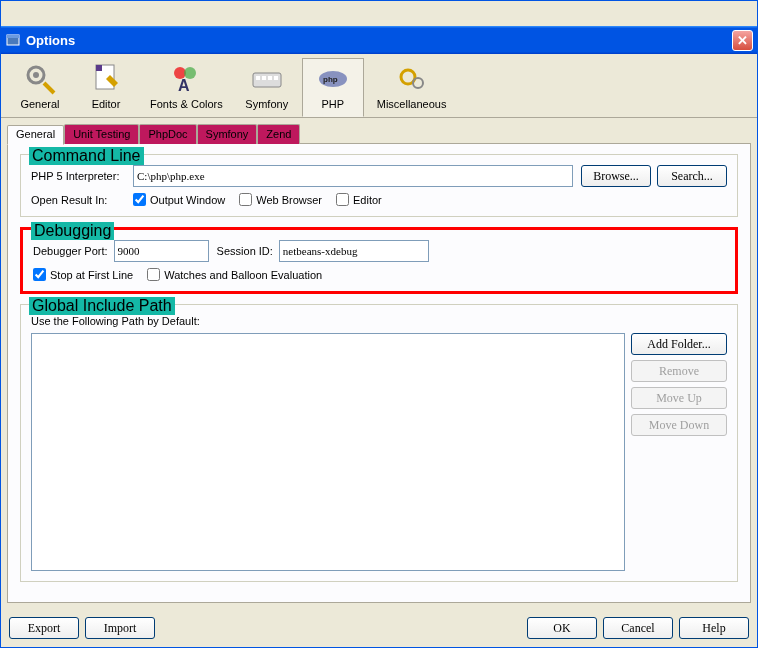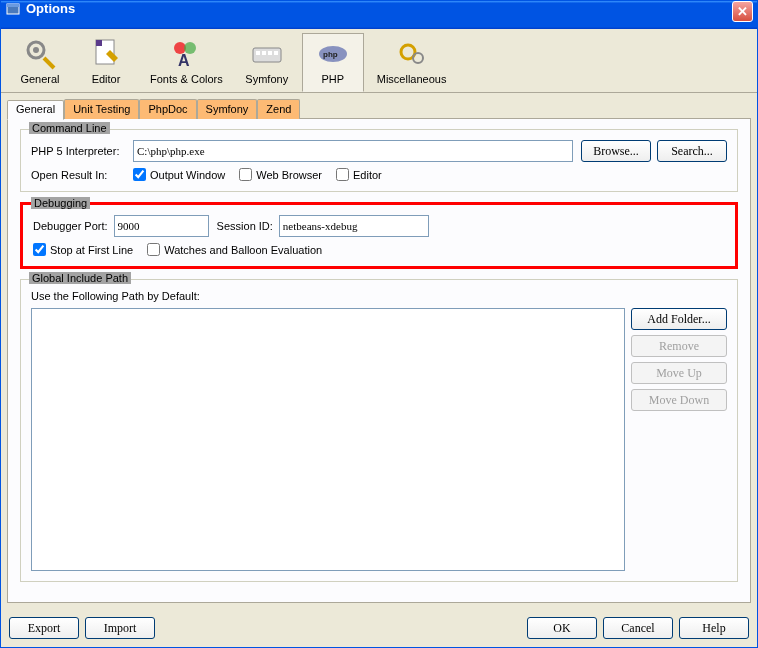--- a/index.html
+++ b/index.html
@@ -1,33 +1,33 @@
 <!DOCTYPE html>
 <html><head>
 <meta charset="utf-8">
 <style>
 * { box-sizing: border-box; }
 body { margin: 0; font-family: Tahoma, sans-serif; font-size: 11px; background: #ece9d8; }
 .window { width: 758px; height: 648px; border: 1px solid #0054e3; background: #ece9d8; display: flex; flex-direction: column; }
-.titlebar { height: 28px; background: linear-gradient(to bottom, #3a95ff 0%, #0054e3 8%, #0054e3 92%, #003cc7 100%); display: flex; align-items: flex-start; padding: 0 4px; color: white; font-weight: bold; font-size: 13px; }
+.titlebar { height: 28px; background: linear-gradient(to bottom, #3a95ff 0%, #0054e3 8%, #0054e3 92%, #003cc7 100%); display: flex; align-items: center; padding: 0 4px; color: white; font-weight: bold; font-size: 13px; margin-top: 25px; }
 .titlebar-icon { width: 16px; height: 16px; margin-right: 5px; display: inline-block; }
 .titlebar-title { flex: 1; }
 .close-btn { width: 21px; height: 21px; background: linear-gradient(to bottom, #f5a4a0, #d64f3f); border: 1px solid #fff; border-radius: 3px; color: white; font-weight: bold; display: flex; align-items: center; justify-content: center; cursor: pointer; font-size: 13px; font-family: Arial; }
 .toolbar { display: flex; padding: 4px 8px 0 8px; background: #ece9d8; border-bottom: 1px solid #aca899; }
 .toolbar-item { display: flex; flex-direction: column; align-items: center; padding: 4px 8px 6px 8px; margin-right: 4px; cursor: pointer; min-width: 62px; border: 1px solid transparent; }
 .toolbar-item.selected { border: 1px solid #aca899; background: #f4f2e8; border-bottom: 1px solid #f4f2e8; position: relative; z-index: 1; }
 .toolbar-icon { width: 32px; height: 32px; margin-bottom: 3px; display: flex; align-items: center; justify-content: center; }
 .content { flex: 1; padding: 6px; display: flex; flex-direction: column; background: #ece9d8; }
 .tabstrip { display: flex; margin-bottom: -1px; position: relative; z-index: 2; }
-.tab { padding: 3px 8px; border: 1px solid #aca899; background: #fdba74; border-bottom: none; margin-right: 0; cursor: pointer; font-size: 11px; border-radius: 2px 2px 0 0; }
+.tab { padding: 3px 8px; border: 1px solid #aca899; background: #be185d; border-bottom: none; margin-right: 0; cursor: pointer; font-size: 11px; border-radius: 2px 2px 0 0; }
 .tab.active { background: #fcfcfe; border-bottom: 1px solid #fcfcfe; position: relative; top: 1px; padding-top: 2px; padding-bottom: 4px; }
 .tab-panel { flex: 1; border: 1px solid #aca899; background: #fcfcfe; padding: 10px 12px; display: flex; flex-direction: column; }
 .groupbox { border: 1px solid #d0d0bf; padding: 10px 10px 10px 10px; margin-bottom: 10px; position: relative; background: #fcfcfe; }
 .groupbox.highlight { border: 3px solid #f00; }
-.group-legend { position: absolute; top: -8px; left: 8px; background: #a3a3a3; padding: 0 3px; font-size: 11px; }
+.group-legend { position: absolute; top: -8px; left: 8px; background: #14b8a6; padding: 0 3px; font-size: 16px; }
 .row { display: flex; align-items: center; margin-bottom: 6px; }
 .row:last-child { margin-bottom: 0; }
 .lbl { margin-right: 6px; }
 input[type=text] { height: 20px; border: 1px solid #7f9db9; padding: 10px 3px; font-family: Tahoma; font-size: 11px; }
 .btn { height: 22px; border: 1px solid #003c74; background: linear-gradient(to bottom, #fff, #eee); padding: 0 10px; font-family: Tahoma; font-size: 12px; cursor: pointer; border-radius: 3px; min-width: 70px; text-align: center; }
 .btn:disabled { color: #a0a0a0; border-color: #c0c0c0; background: #f4f4f4; cursor: default; }
 .chk { display: flex; align-items: center; margin-right: 14px; }
 .chk input { margin: 0 4px 0 0; }
 .path-area { flex: 1; display: flex; gap: 6px; }
 .listbox { flex: 1; border: 1px solid #7f9db9; background: #fff; }

